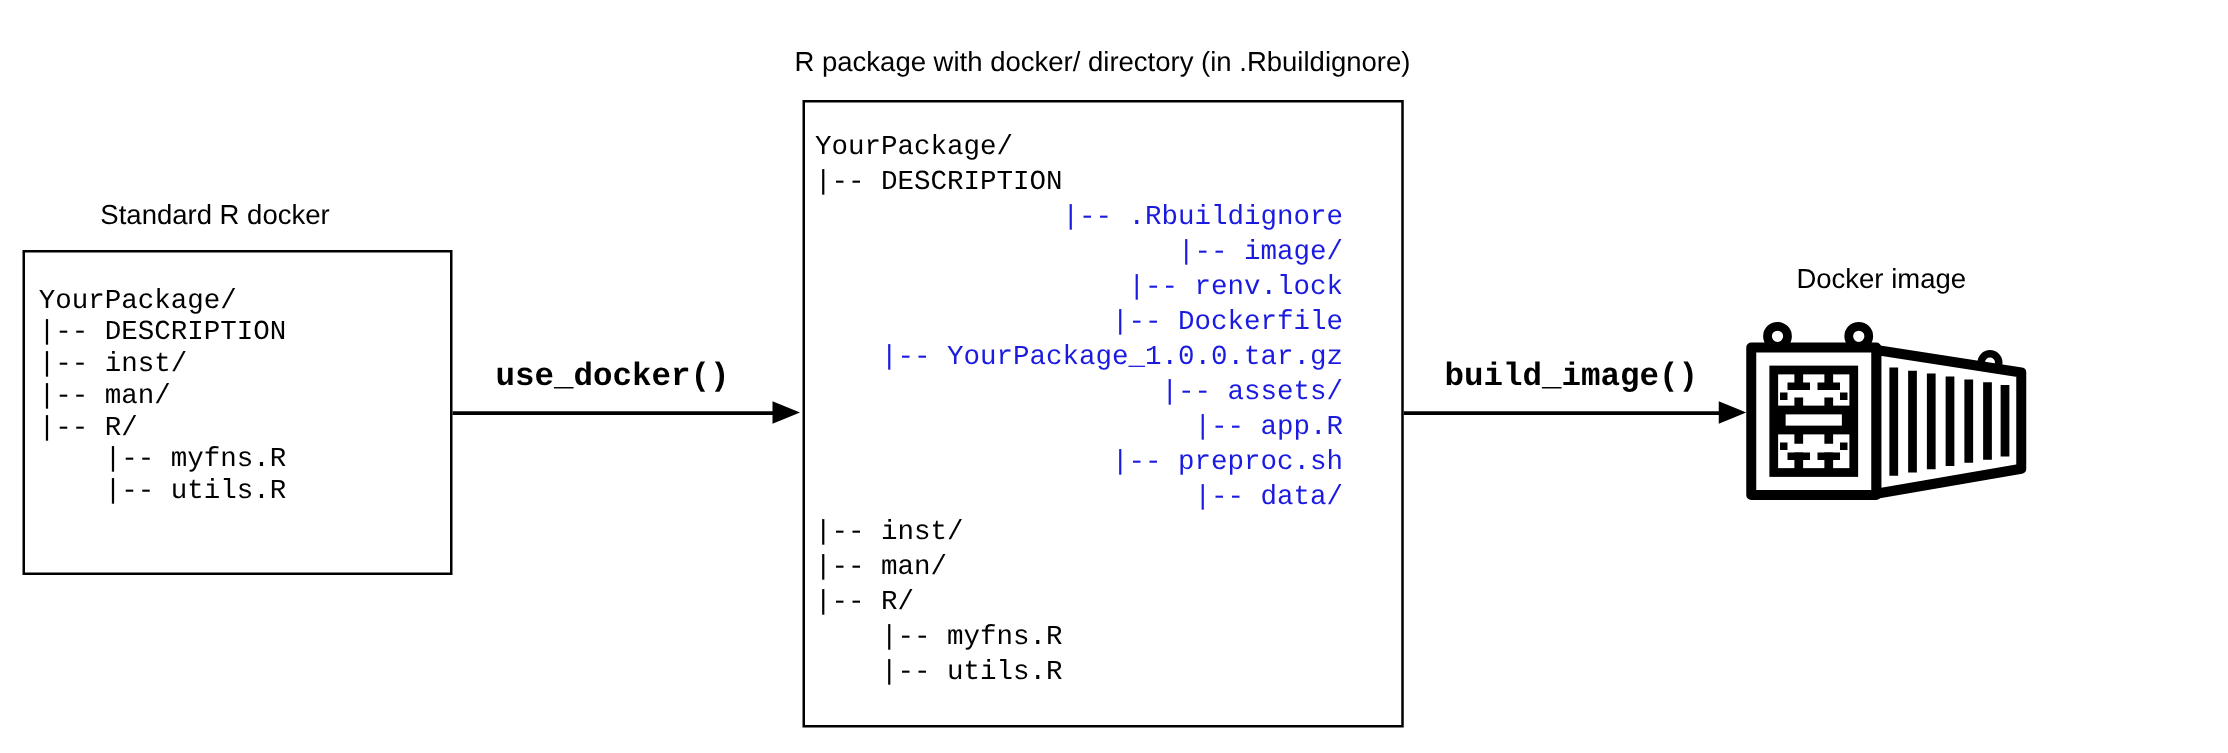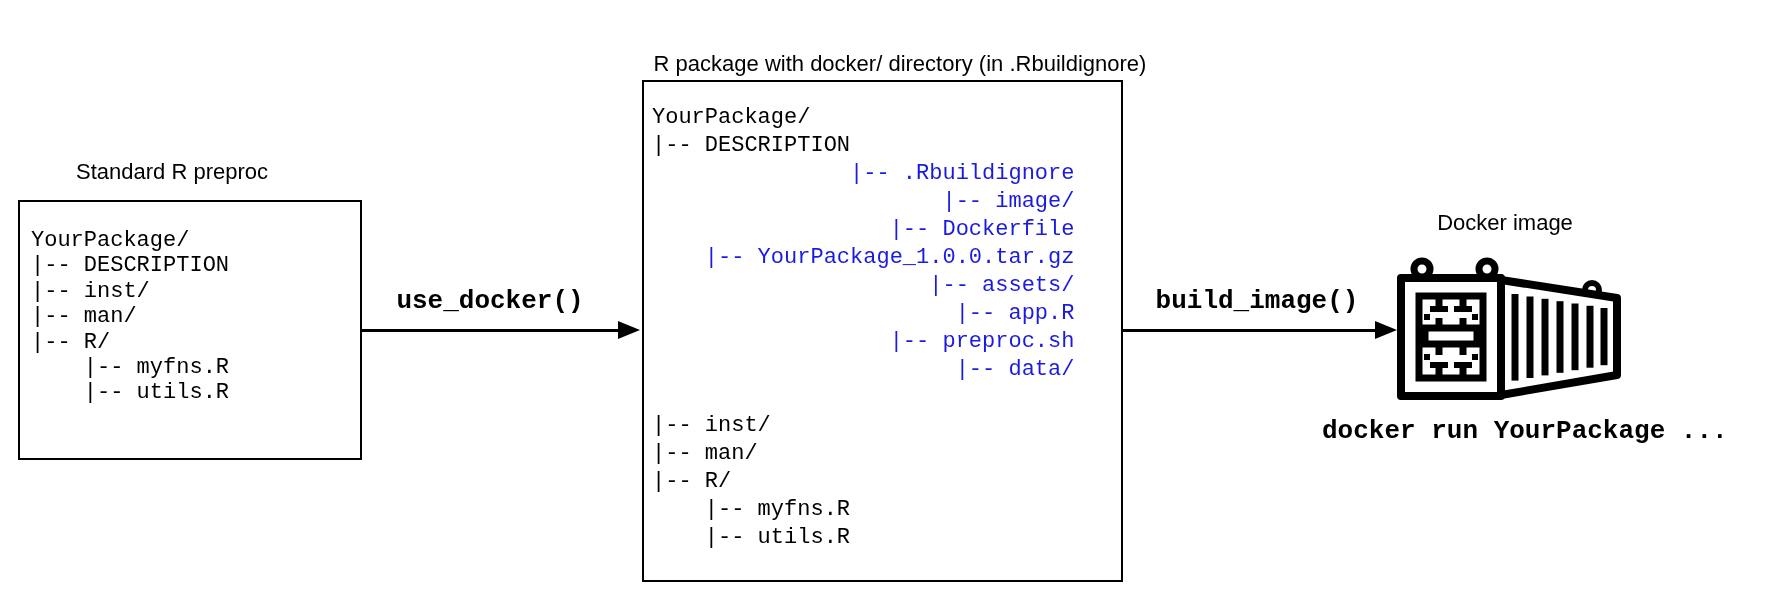--- a/index.html
+++ b/index.html
@@ -62,49 +62,50 @@
     white-space:pre;
     color:#000;
   }
   .icon-wrap { position:absolute; }
 </style>
 </head>
 <body>
 
 <div class="canvas">
 
-  <div class="title" style="left:22px; top:159px; width:300px;">Standard R preproc</div>
+  <div class="title" style="left:22px; top:159px; width:300px;">Standard R docker</div>
 
   <div class="pkg-box" style="left:18px; top:200px; width:344px; height:260px;"></div>
 
   <div class="tree tree-left" style="left:31px; top:228px;">
       <div class="tree-line">YourPackage/</div>
       <div class="tree-line">|-- DESCRIPTION</div>
       <div class="tree-line">|-- inst/</div>
       <div class="tree-line">|-- man/</div>
       <div class="tree-line">|-- R/</div>
       <div class="tree-line">    |-- myfns.R</div>
       <div class="tree-line">    |-- utils.R</div>
     </div>
 
   <div>
     <div class="fn-label" style="left:340px; top:288px; width:300px;">use_docker()</div>
     <div class="arrow-shaft" style="left:362px; top:329px; width:258px;"></div>
     <div class="arrow-head" style="left:618px; top:321px;"></div>
   </div>
 
-  <div class="title" style="left:600px; top:37px; width:600px;margin-top:14px;">R package with docker/ directory (in .Rbuildignore)</div>
+  <div class="title" style="left:582px; top:37px; width:600px;">R package with docker/ directory (in .Rbuildignore)</div>
 
   <div class="pkg-box" style="left:642px; top:80px; width:481px; height:502px;"></div>
 
   <div class="tree tree-mid" style="left:652px; top:104px;">
       <div class="tree-line">YourPackage/</div>
       <div class="tree-line">|-- DESCRIPTION</div>
       <div class="tree-line hl">|-- .Rbuildignore</div>
       <div class="tree-line hl">|-- image/</div>
+      <div class="tree-line hl">    |-- renv.lock</div>
       <div class="tree-line hl">    |-- Dockerfile</div>
       <div class="tree-line hl">    |-- YourPackage_1.0.0.tar.gz</div>
       <div class="tree-line hl">    |-- assets/</div>
       <div class="tree-line hl">        |-- app.R</div>
       <div class="tree-line hl">        |-- preproc.sh</div>
       <div class="tree-line hl">        |-- data/</div>
     </div>
 
   <div class="tree tree-mid" style="left:652px; top:412px;">
       <div class="tree-line">|-- inst/</div>
@@ -157,15 +158,14 @@
         <rect x="29" y="62" width="6" height="6"></rect>
         <rect x="77" y="62" width="6" height="6"></rect>
         <rect x="29" y="102" width="6" height="6"></rect>
         <rect x="77" y="102" width="6" height="6"></rect>
       </g>
 
       <rect x="30" y="76" width="52" height="16" fill="#fff" stroke-width="7"></rect>
     </svg>
   </div>
 
-  <div class="caption" style="left:1322px; top:417px;">docker run YourPackage ...</div>
 
 </div>
 
 </body></html>

